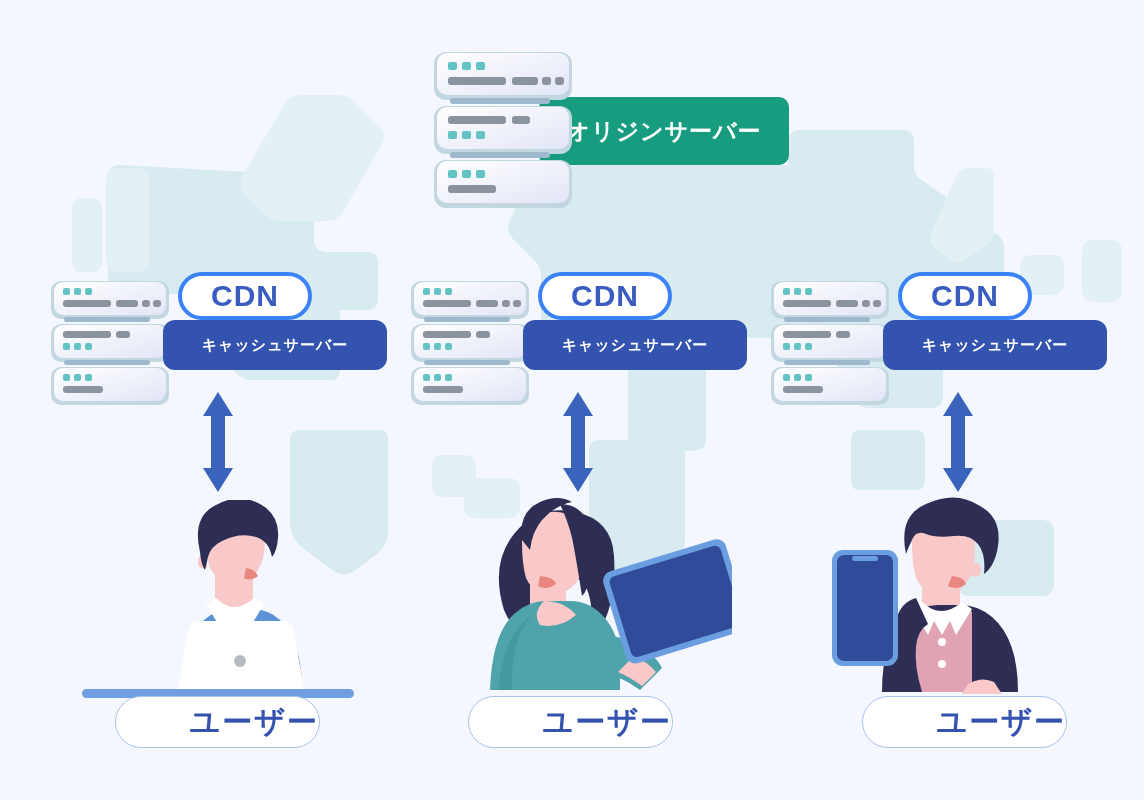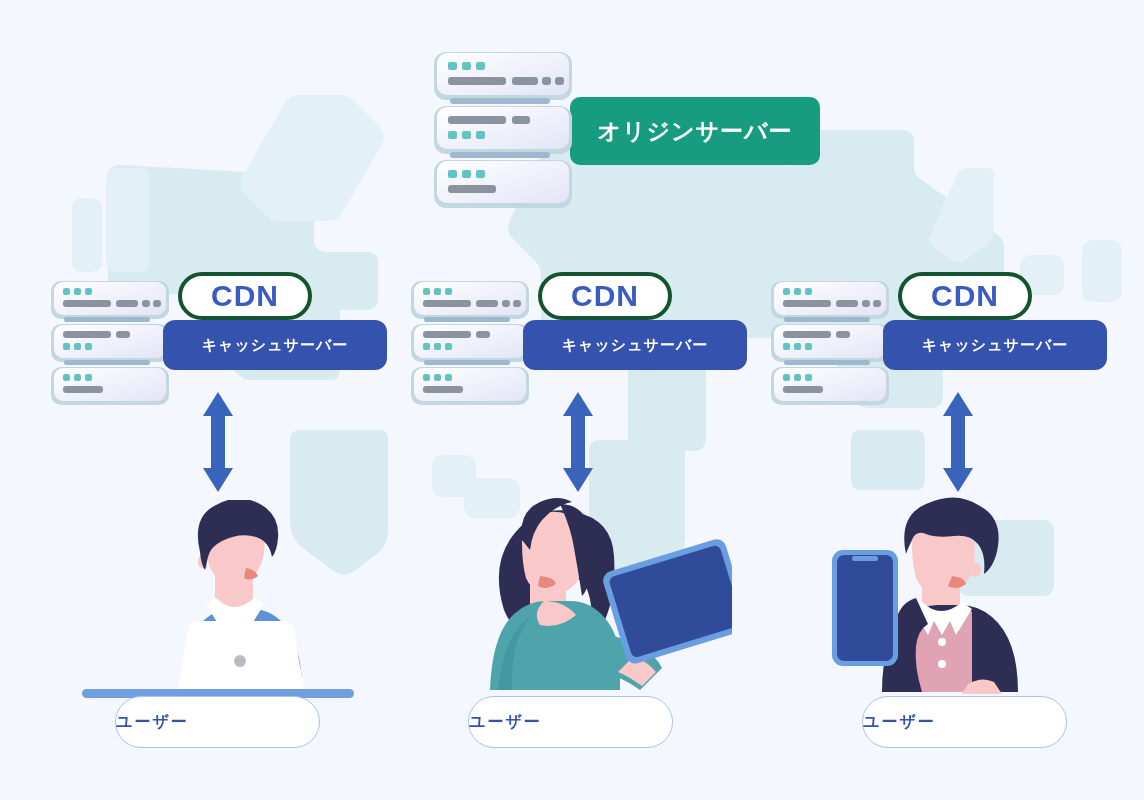--- a/index.html
+++ b/index.html
@@ -35,39 +35,39 @@
     font-size:23px;
   }
   .cache-box{
     background:#3453ae;
     border-radius:12px;
     font-size:15px;
   }
   .cdn-pill{
     position:absolute;
     background:#ffffff;
-    border:4px solid #14532d;
+    border:4px solid #3b82f6;
     border-radius:999px;
     display:flex;align-items:center;justify-content:center;
     color:#3a5cc0;
     font-weight:bold;
     font-size:30px;
     letter-spacing:1px;
     box-sizing:border-box;
     z-index:6;
   }
   .user-pill{
     position:absolute;
     background:#ffffff;
     border:1.5px solid #a9c3ee;
     border-radius:999px;
-    display:flex;align-items:center;justify-content:flex-start;
+    display:flex;align-items:center;justify-content:flex-end;
     color:#3453ae;
     font-weight:bold;
-    font-size:16px;
+    font-size:30px;
     letter-spacing:2px;
     box-sizing:border-box;
     z-index:9;
   }
   .arrow{position:absolute;z-index:4;}
   .person{position:absolute;z-index:5;}
   .desk{position:absolute;z-index:6;}
 </style>
 </head>
 <body>
@@ -157,21 +157,21 @@
 
       <rect x="4" y="112" width="138" height="48" rx="12" fill="#c3d7e0"></rect>
       <rect x="7" y="113" width="132" height="42" rx="10" fill="url(#og1)"></rect>
       <rect x="18" y="122" width="9" height="8" rx="2" fill="#63c3c3"></rect>
       <rect x="32" y="122" width="9" height="8" rx="2" fill="#63c3c3"></rect>
       <rect x="46" y="122" width="9" height="8" rx="2" fill="#63c3c3"></rect>
       <rect x="18" y="137" width="48" height="8" rx="3" fill="#8b949e"></rect>
     </svg>
   </div>
 
-  <div class="label-box origin-box" style="left:570px;top:97px;width:250px;height:68px;z-index:4;">
+  <div class="label-box origin-box" style="left:539px;top:97px;width:250px;height:68px;z-index:4;">
     <span>オリジンサーバー</span>
   </div>
 
   <div class="rack" style="left:48px;top:278px;z-index:5;">
     <svg width="130" height="130" viewBox="0 0 130 130">
       <defs>
         <linearGradient id="cg1" x1="0" y1="0" x2="1" y2="1">
           <stop offset="0%" stop-color="#ffffff"></stop>
             <stop offset="100%" stop-color="#e2e5f6"></stop>
         </linearGradient>

